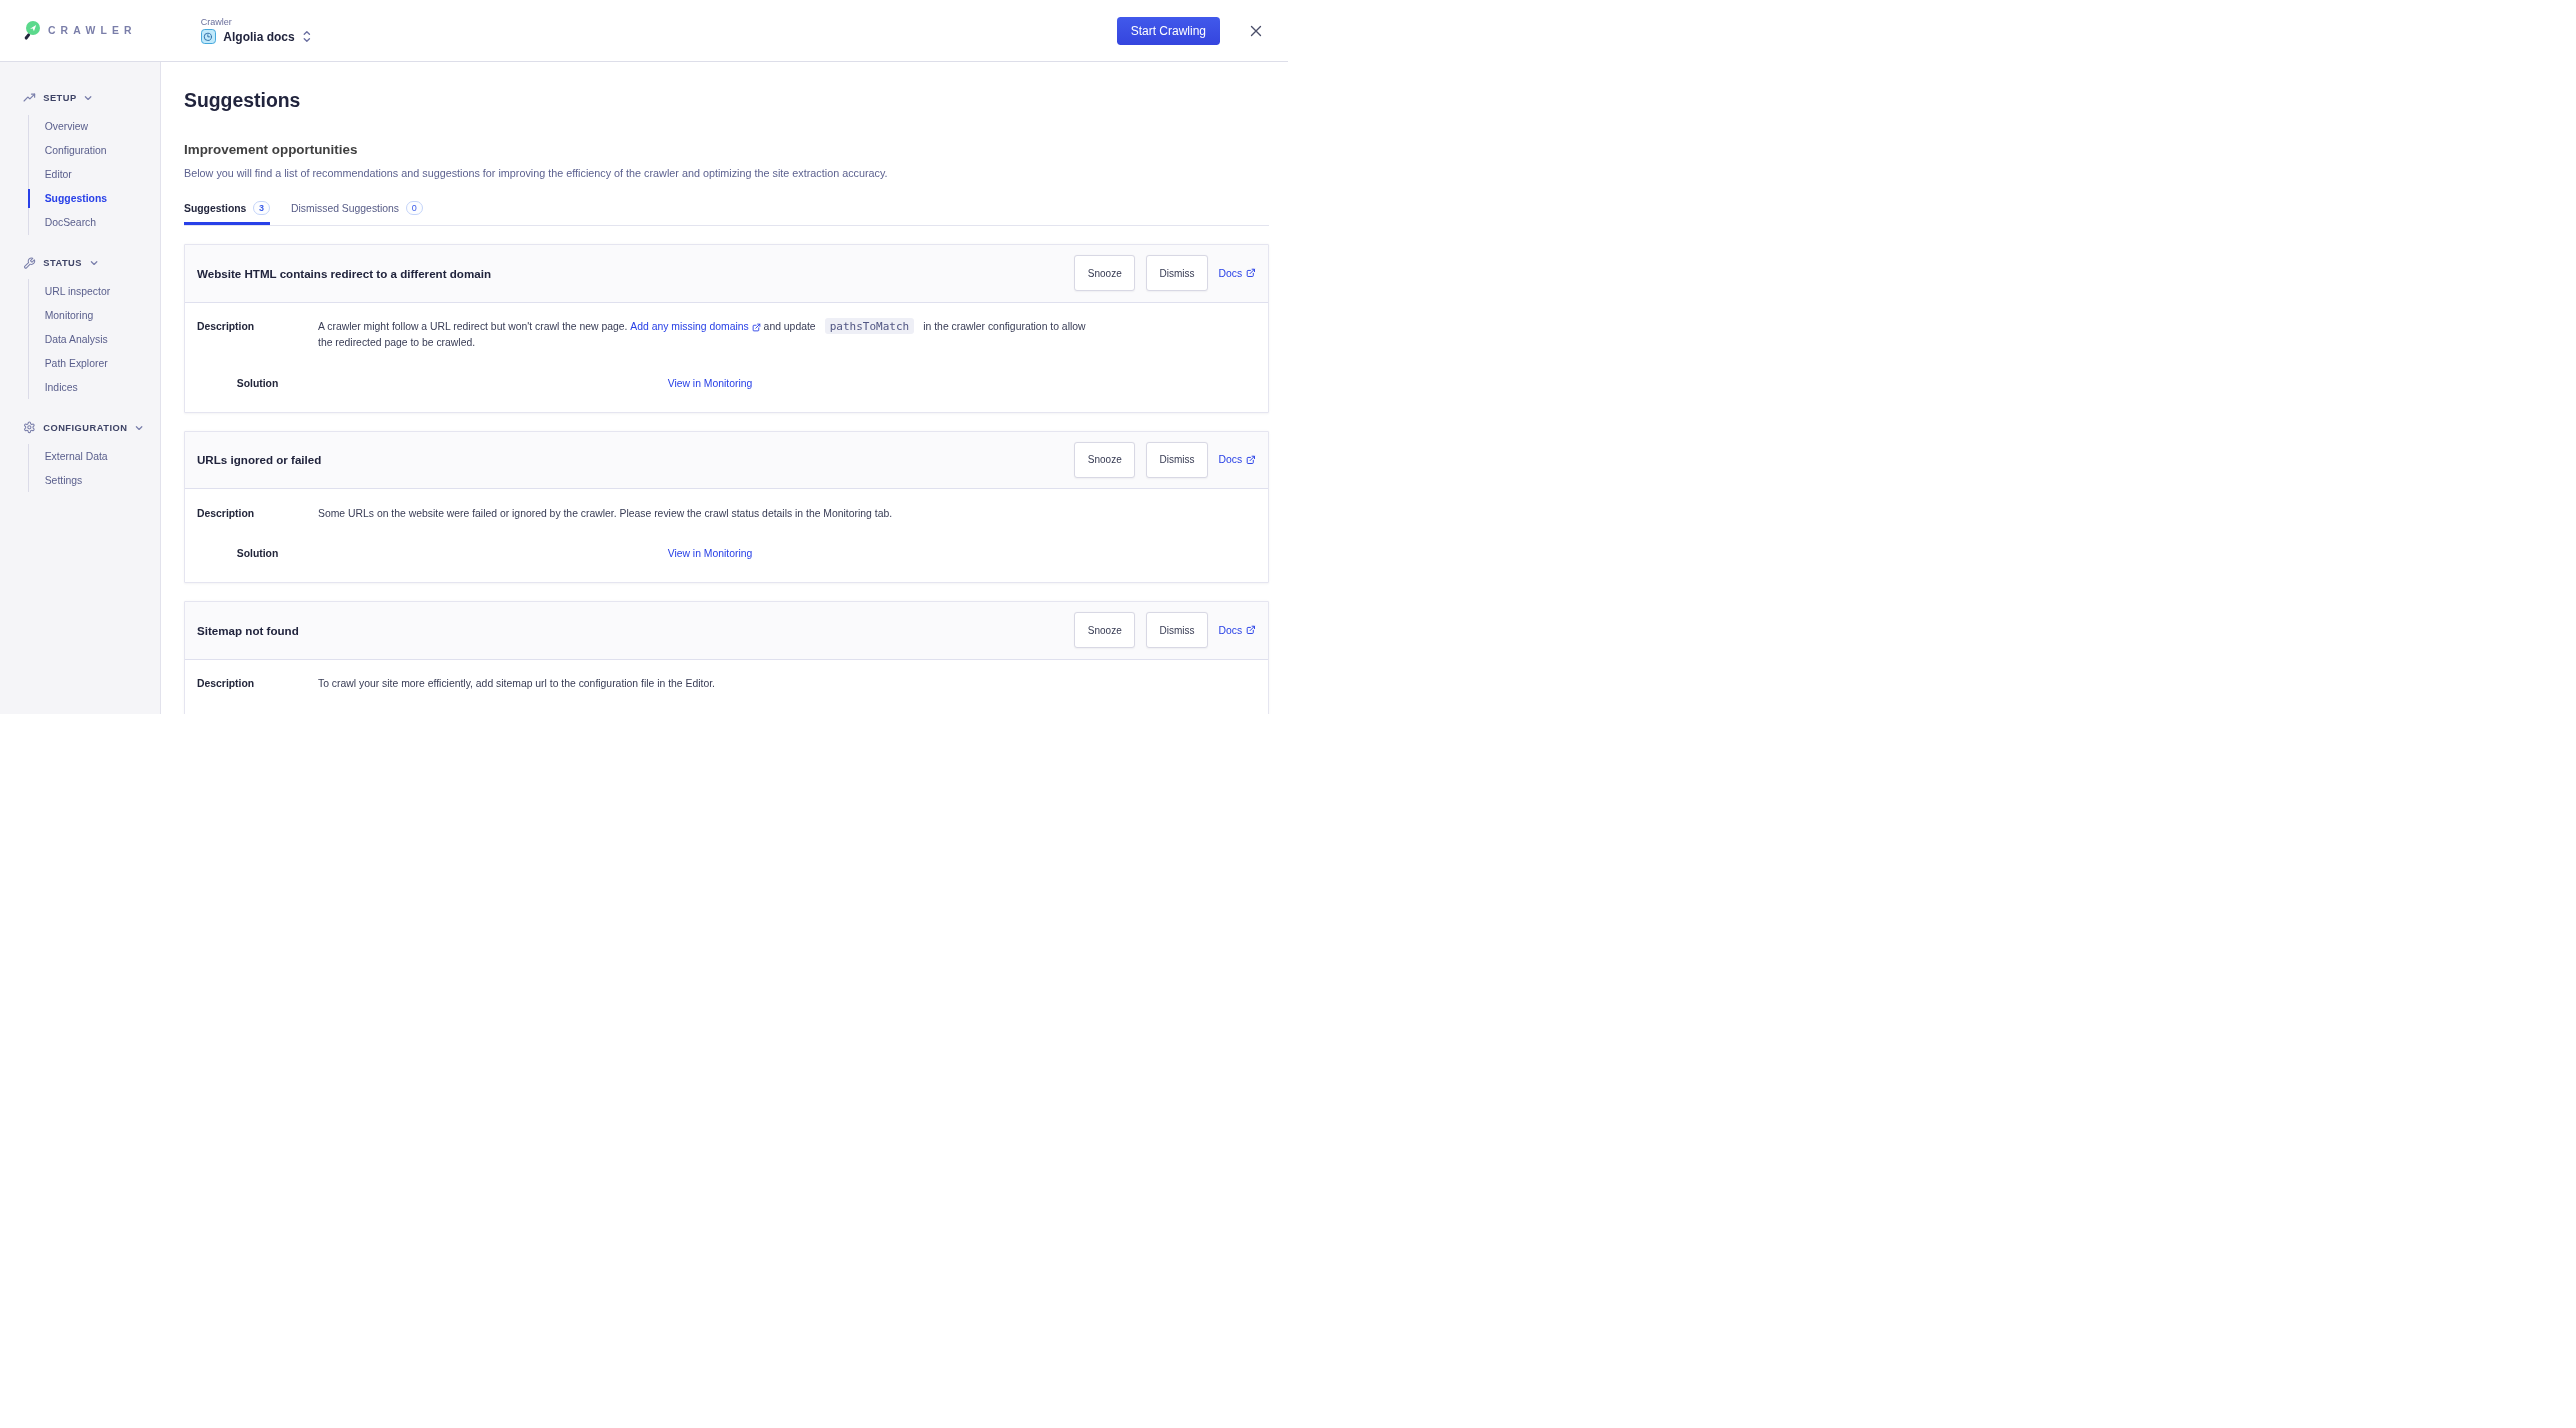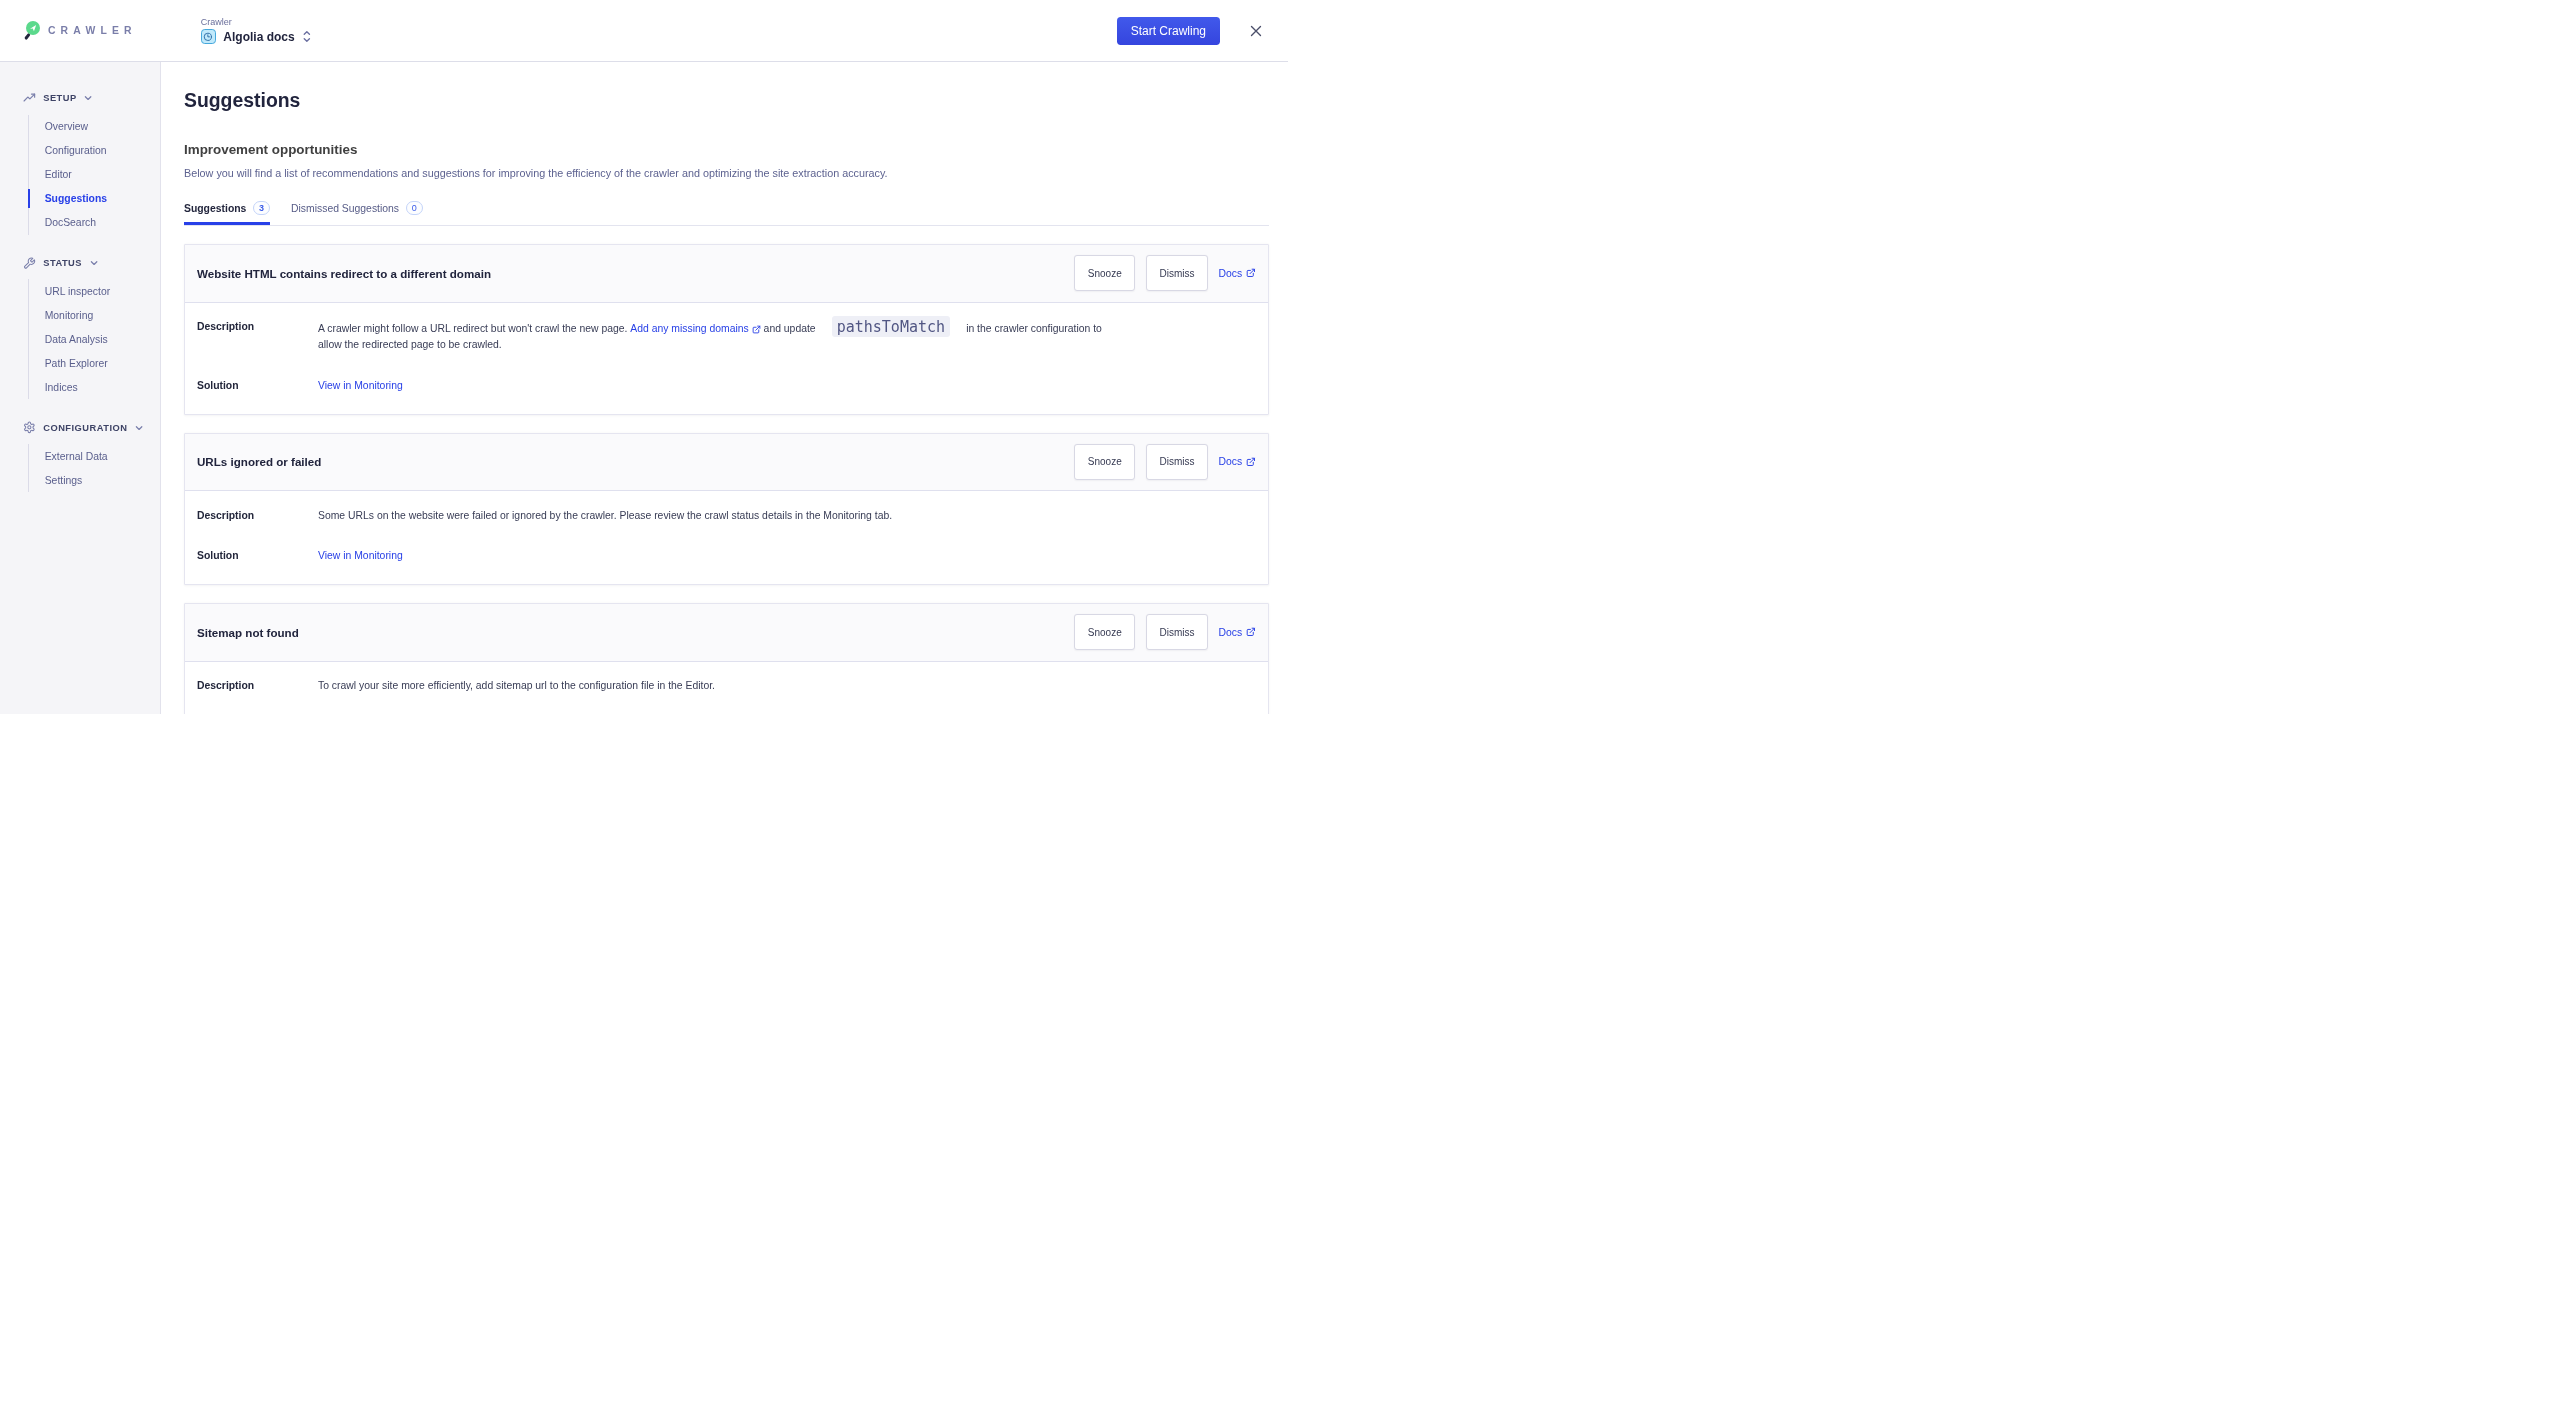--- a/index.html
+++ b/index.html
@@ -113,27 +113,27 @@
   .btn-secondary {
     height:36px; padding:0 12.7px; border:0.7px solid #D8D8E4; border-radius:3px;
     background:#fff; color:#363A52; font-size:10px; font-family:inherit;
     cursor:pointer; box-shadow:0 0.7px 1.5px rgba(35,38,61,.05);
   }
   a.link { color:#2840E6; text-decoration:none; font-size:10.4px; cursor:pointer; }
   .docs-link { display:flex; align-items:center; gap:3.7px; }
 
   .card-body { padding:16.4px 12px 19.4px; }
   .card-row { display:grid; grid-template-columns:121px 1fr; margin-bottom:24px; }
-  .card-row:last-child { margin-bottom:0; }
+  .card-row:last-child { margin-bottom:0;text-align:center; }
   .row-label { font-size:10.4px; font-weight:600; color:#23263B; line-height:16.4px; }
   .row-value { font-size:10.4px; color:#383C55; line-height:16.4px; max-width:784px; }
   .row-value a.link { display:inline-flex; align-items:center; gap:3px; vertical-align:baseline; }
   .code-chip {
-    font-family:"DejaVu Sans Mono", monospace; font-size:15px; color:#515683;
-    background:#EEEFF6; border-radius:3px; padding:1.5px 5.2px; margin:0 13px;
+    font-family:"DejaVu Sans Mono", monospace; font-size:11px; color:#515683;
+    background:#EEEFF6; border-radius:3px; padding:1.5px 5.2px; margin:0 6px;
   }
 
   svg { display:block; }
 </style>
 </head>
 <body>
 
 <div class="page">
 
   <header>

